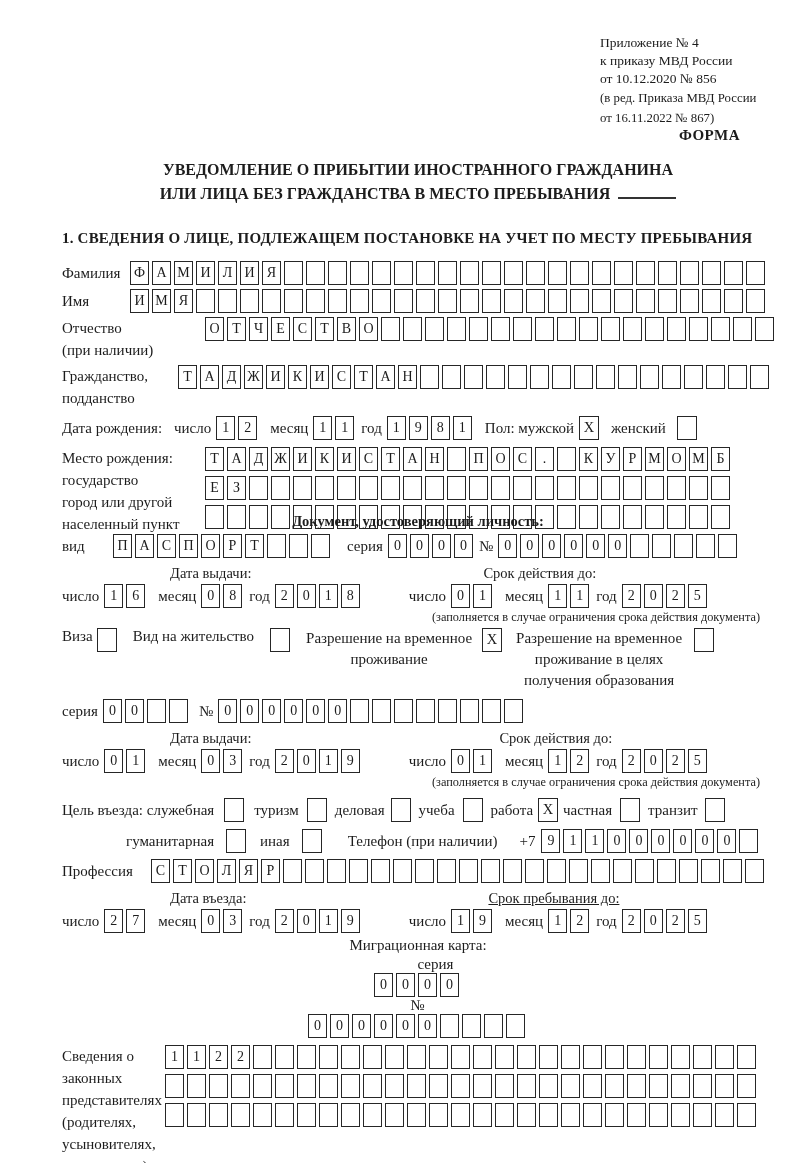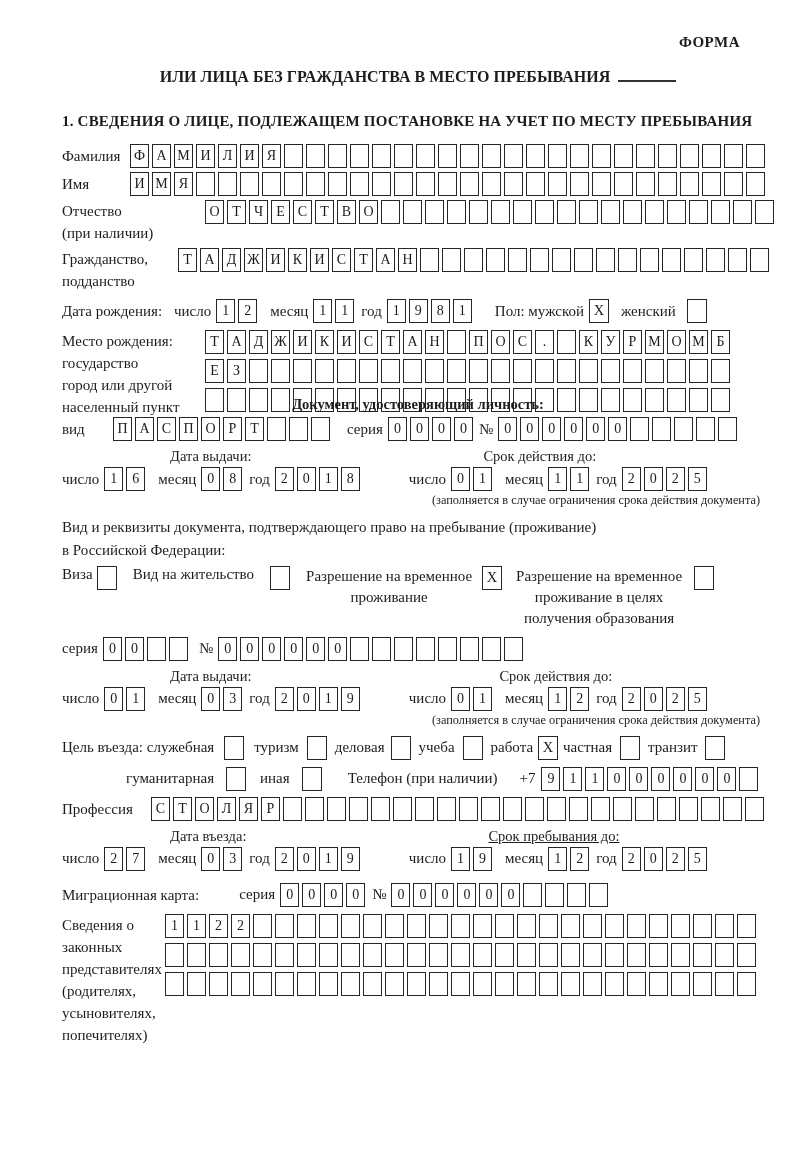--- a/index.html
+++ b/index.html
@@ -38,24 +38,32 @@
   .center-bold{text-align:center;font-weight:bold;font-size:14.5px;margin-top:6px;}
   .para{font-size:15px;line-height:1.55;margin-top:8px;}
   .optlbl{font-size:15px;text-align:center;line-height:21px;}
   .rep-note{font-size:12.6px;margin-top:4px;padding-left:160px;white-space:nowrap;}
 </style>
 </head>
 <body>
 
 <div class="page">
 
+  <div class="hdr">
+    <div>Приложение № 4</div>
+    <div>к приказу МВД России</div>
+    <div>от 10.12.2020 № 856</div>
+    <div class="ed">(в ред. Приказа МВД России</div>
+    <div class="ed">от 16.11.2022 № 867)</div>
+  </div>
 
   <div class="form-label">ФОРМА</div>
 
   <div class="title">
+    <div>УВЕДОМЛЕНИЕ О ПРИБЫТИИ ИНОСТРАННОГО ГРАЖДАНИНА</div>
     <div><span>ИЛИ ЛИЦА БЕЗ ГРАЖДАНСТВА В МЕСТО ПРЕБЫВАНИЯ</span><span class="t-underline"></span></div>
   </div>
 
   <div class="sec-head">1. СВЕДЕНИЯ О ЛИЦЕ, ПОДЛЕЖАЩЕМ ПОСТАНОВКЕ НА УЧЕТ ПО МЕСТУ ПРЕБЫВАНИЯ</div>
 
   <div class="row" style="margin-top:14px;">
     <span class="lbl" style="width:68px;">Фамилия</span>
     <span class="boxes">
         <span class="cell">Ф</span>
         <span class="cell">А</span>
@@ -207,21 +215,21 @@
         <span class="cell">1</span>
         <span class="cell">1</span>
       </span>
     <span class="dlbl mr" style="margin-left:4px;">год</span>
     <span class="boxes">
         <span class="cell">1</span>
         <span class="cell">9</span>
         <span class="cell">8</span>
         <span class="cell">1</span>
       </span>
-    <span class="dlbl mr" style="margin-left:20px;">Пол: мужской</span>
+    <span class="dlbl mr" style="margin-left:10px;">Пол: мужской</span>
     <span class="cbox">X</span>
     <span class="dlbl mr" style="margin-left:12px;">женский</span>
     <span class="cbox" style="margin-left:6px;"></span>
   </div>
 
   <div class="row top" style="margin-top:7px;">
     <div class="lbl" style="width:143px;">
       <div>Место рождения:</div>
       <div>государство</div>
       <div>город или другой</div>
@@ -385,24 +393,20 @@
     <span class="boxes">
         <span class="cell">2</span>
         <span class="cell">0</span>
         <span class="cell">2</span>
         <span class="cell">5</span>
       </span>
   </div>
 
   <div class="note">(заполняется в случае ограничения срока действия документа)</div>
 
-  <div class="para">
-    <div>Вид и реквизиты документа, подтверждающего право на пребывание (проживание)</div>
-    <div>в Российской Федерации:</div>
-  </div>
 
   <div class="row top" style="margin-top:3px;">
     <span class="dlbl">Виза</span>
     <span class="cbox" style="margin-left:4px;"></span>
     <span class="dlbl" style="margin-left:16px;">Вид на жительство</span>
     <span class="cbox" style="margin-left:16px;"></span>
     <div class="optlbl" style="margin-left:16px;">
       <div>Разрешение на временное</div>
       <div>проживание</div>
     </div>
@@ -593,21 +597,21 @@
       </span>
     <span class="dlbl mr" style="margin-left:4px;">год</span>
     <span class="boxes">
         <span class="cell">2</span>
         <span class="cell">0</span>
         <span class="cell">2</span>
         <span class="cell">5</span>
       </span>
   </div>
 
-  <div class="row" style="margin-top:12px;">
+  <div class="row" style="margin-top:1px;flex-direction:column;">
     <span class="lbl">Миграционная карта:</span>
     <span class="dlbl mr" style="margin-left:40px;">серия</span>
     <span class="boxes">
         <span class="cell">0</span>
         <span class="cell">0</span>
         <span class="cell">0</span>
         <span class="cell">0</span>
       </span>
     <span class="dlbl mr" style="margin-left:4px;">№</span>
     <span class="boxes">

